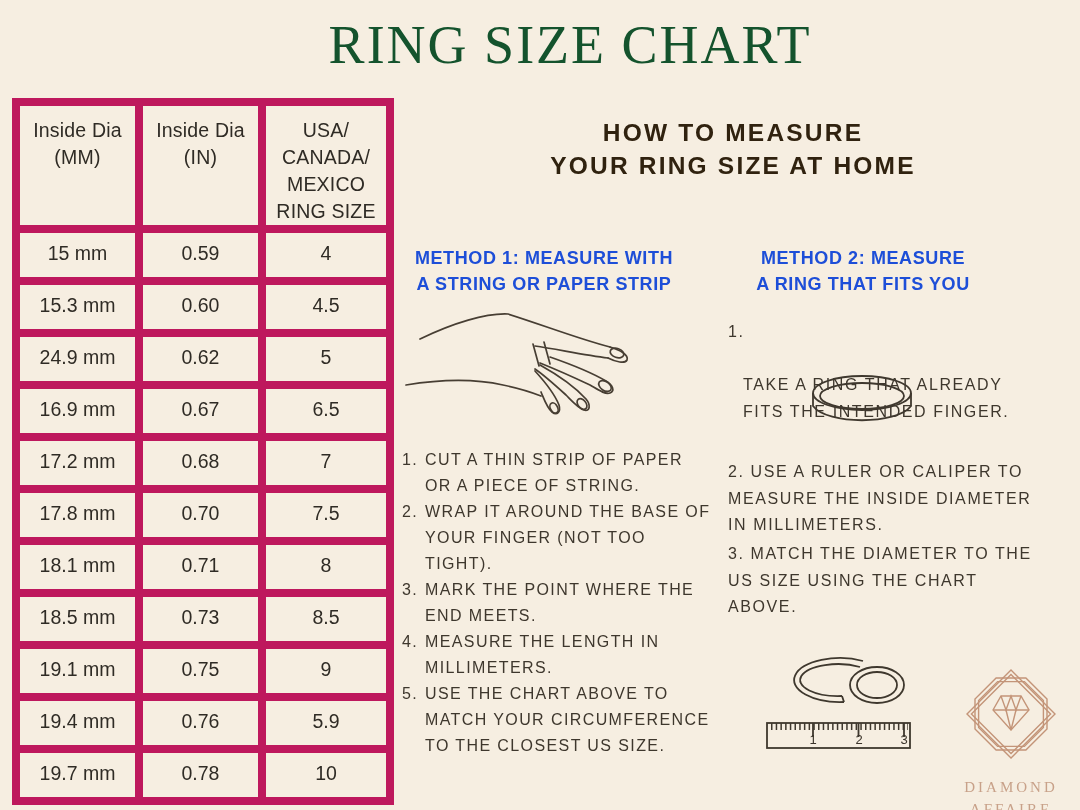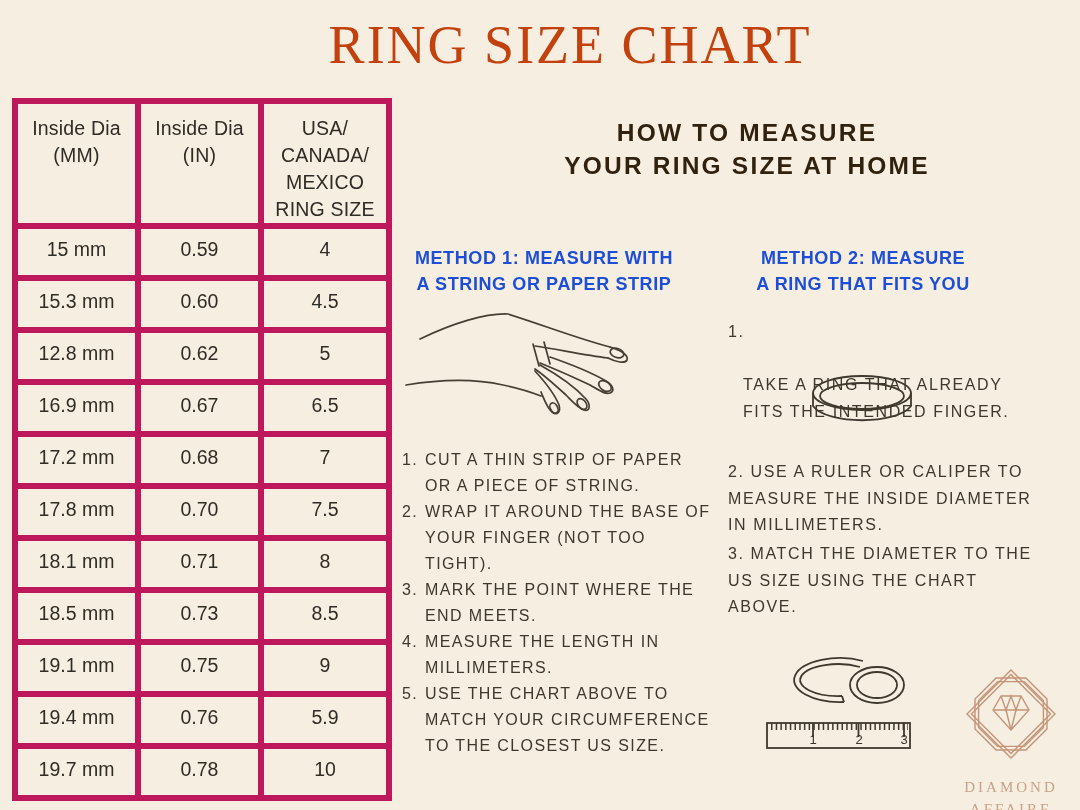--- a/index.html
+++ b/index.html
@@ -10,47 +10,47 @@
     font-family:"Liberation Sans", sans-serif;
     color:#332c24;
   }
 
   
   .title {
     left:60px; top:14px; width:1020px; position:absolute;
     text-align:center;
     font-family:"Liberation Serif", serif;
     font-weight:500; font-size:54px; letter-spacing:2px;
-    color:#c2410c; white-space:pre-line;
+    color:#14532d; white-space:pre-line;
   }
 
   
   table.size-table {
     position:absolute; left:12px; top:98px; width:374px;
     border-collapse:collapse; table-layout:fixed;
     background:transparent;
   }
   .size-table col.c1, .size-table col.c2 { width:123px; }
   .size-table col.c3 { width:128px; }
   .size-table th, .size-table td {
-    border:6px solid #be185d;
+    border:8px solid #be185d;
     text-align:center; color:#2f2b25;
     font-size:19.5px;
   }
   .size-table th {
     height:117px; vertical-align:top; padding-top:11px;
     font-weight:400; line-height:27px; white-space:pre-line; letter-spacing:.2px;
   }
   .size-table td {
     height:52px; vertical-align:top; padding-top:8px; line-height:24px;
   }
 
   
   .howto-heading {
-    position:absolute; left:447px; top:116px; width:600px;
+    position:absolute; left:433px; top:116px; width:600px;
     text-align:center; font-weight:bold; font-size:24.5px;
     letter-spacing:2.2px; line-height:33px; color:#30220f;
     white-space:pre-line;
   }
   .m-heading {
     position:absolute; text-align:center; font-weight:bold;
     font-size:18px; letter-spacing:.6px; line-height:26px;
     color:#1d4ed8; white-space:pre-line;
   }
   .m1h { left:396px; top:245px; width:296px; }
@@ -120,21 +120,21 @@
       <td>15 mm</td>
       <td>0.59</td>
       <td>4</td>
     </tr>
         <tr>
       <td>15.3 mm</td>
       <td>0.60</td>
       <td>4.5</td>
     </tr>
         <tr>
-      <td>12.8 mm</td>
+      <td>24.9 mm</td>
       <td>0.62</td>
       <td>5</td>
     </tr>
         <tr>
       <td>16.9 mm</td>
       <td>0.67</td>
       <td>6.5</td>
     </tr>
         <tr>
       <td>17.2 mm</td>

